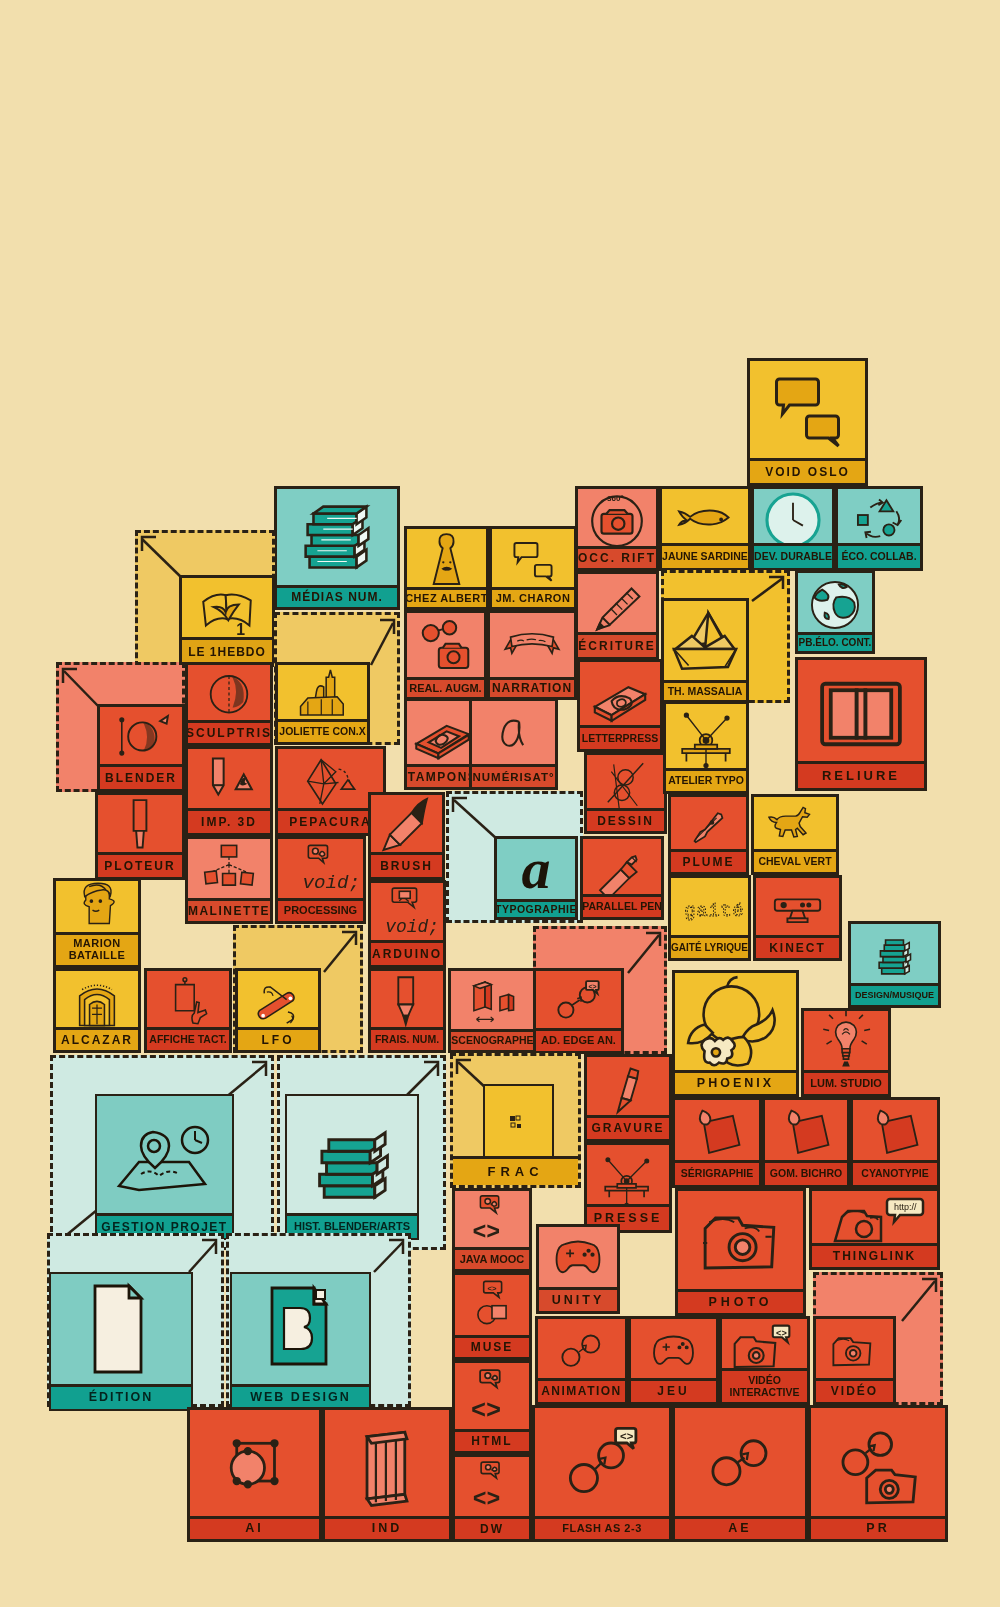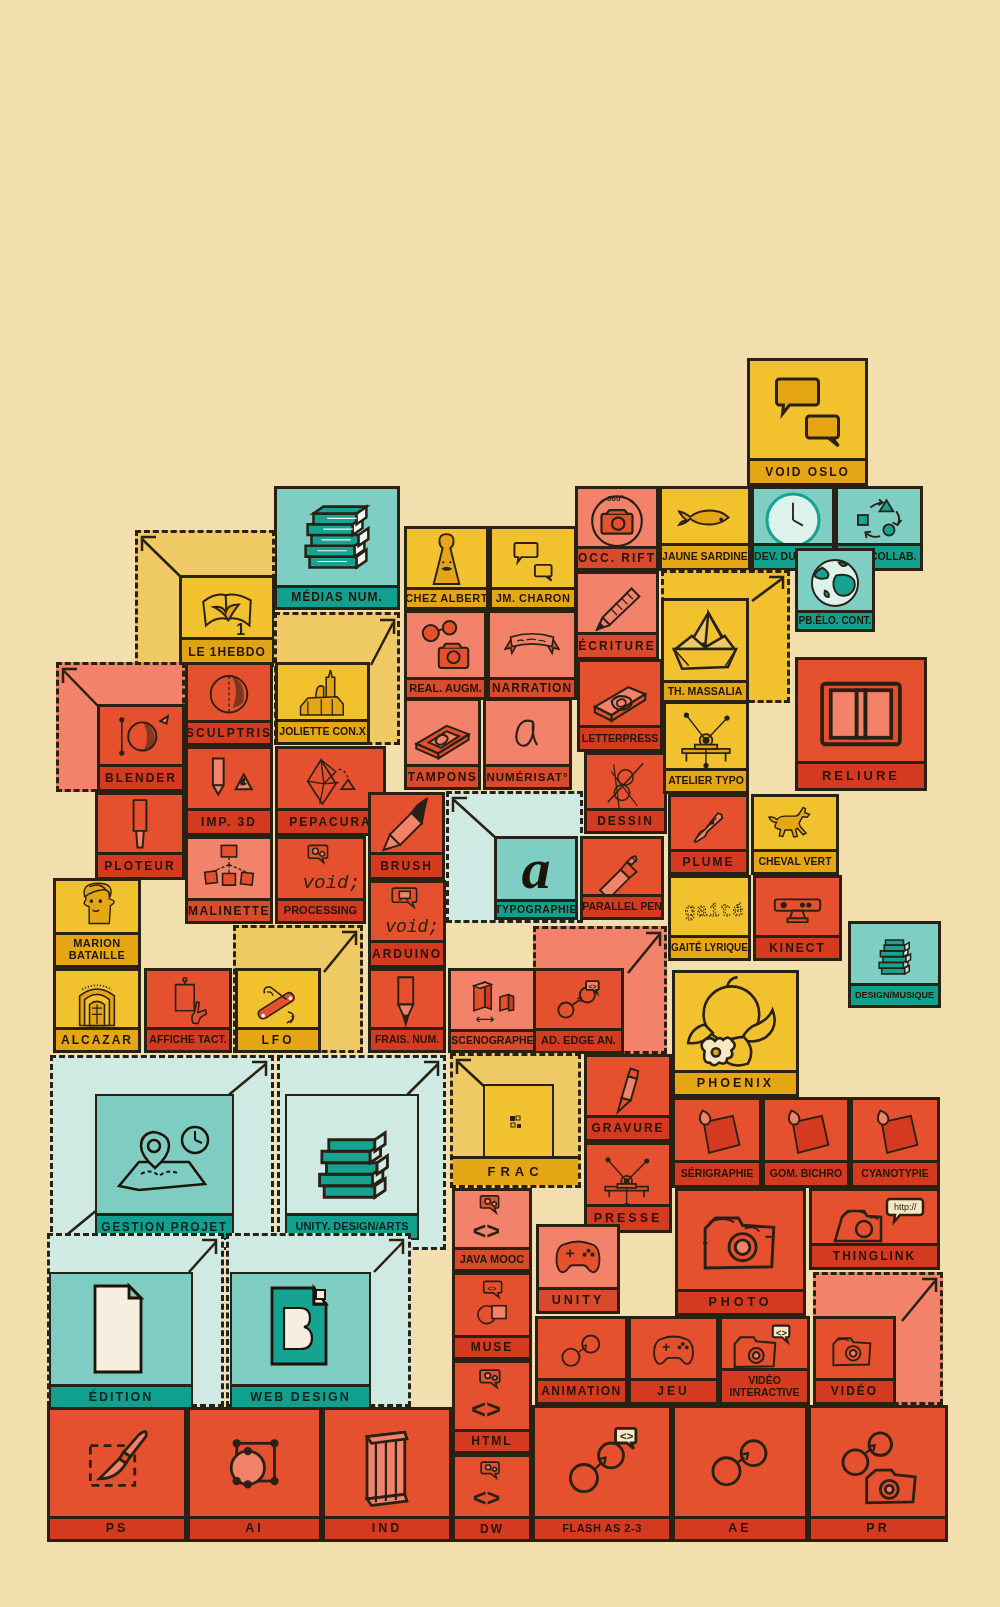--- a/index.html
+++ b/index.html
@@ -147,21 +147,21 @@
         <g stroke="#2a2115" stroke-width="3" fill="#F2826A">
           <path d="M20 84 l8 -18 44 -44 12 12 -46 44 z"></path>
           <path d="M28 66 l12 12" fill="none"></path>
           <path d="M40 52 l10 10 M48 44 l10 10 M56 36 l10 10 M64 28 l10 10" fill="none" stroke-width="2"></path>
           <path d="M20 84 l4 -9 5 5 z" fill="#2a2115"></path>
         </g>
       </svg>
 <div class="lb" style="height:22px;background:#D74A2C;font-size:12px;letter-spacing:2px">ÉCRITURE</div>
     </div>
 
-<div class="t" style="left:795px;top:548px;width:80px;height:84px;background:#7FCEC4">
+<div class="t" style="left:795px;top:570px;width:80px;height:84px;background:#7FCEC4">
 <svg class="ic" width="74" height="64" viewBox="0 0 100 100">
         <g stroke="#2a2115" stroke-width="3" fill="#DDF2EC">
           <circle cx="50" cy="50" r="36"></circle>
           <path d="M30 26 q14 8 8 16 q-14 4 -20 -4 q4 -8 12 -12 z" fill="#16A392"></path>
           <path d="M52 38 q20 -4 28 8 q4 14 -8 22 q-16 6 -22 -6 q-6 -14 2 -24 z" fill="#16A392"></path>
           <path d="M34 62 q8 2 6 10 q-8 0 -6 -10 z" fill="#16A392"></path>
           <path d="M56 18 q8 -2 12 4 q-8 4 -12 -4 z" fill="#16A392"></path>
         </g>
       </svg>
 <div class="lb" style="height:16px;background:#11A090;font-size:10px;letter-spacing:0px">PB.ÉLO. CONT.</div>
@@ -274,21 +274,21 @@
           <path d="M12 62 l44 -26 32 12 -44 28 z"></path>
           <path d="M12 62 l0 7 32 14 0 -7 z"></path>
           <path d="M44 83 l44 -27 0 -7 -44 27 z"></path>
           <path d="M30 60 l26 -16 18 7 -26 17 z" fill="#F2826A"></path>
           <path d="M40 58 q4 -12 14 -8 q8 4 -2 12 q-10 4 -12 -4 z" fill="none"></path>
         </g>
       </svg>
 <div class="lb" style="height:20px;background:#D74A2C;font-size:12px;letter-spacing:1.5px">TAMPONS</div>
     </div>
 
-<div class="t" style="left:483px;top:698px;width:89px;height:92px;background:#F2826A">
+<div class="t" style="left:469px;top:698px;width:89px;height:92px;background:#F2826A">
 <svg class="ic" width="83" height="69" viewBox="0 0 100 100">
         <g stroke="#2a2115" stroke-width="3" fill="none">
           <path d="M58 30 q-16 -6 -22 10 q-6 18 4 24 q10 4 16 -10 q4 -12 2 -24 q-2 22 6 34"></path>
         </g>
       </svg>
 <div class="lb" style="height:20px;background:#D74A2C;font-size:11.5px;letter-spacing:1px">NUMÉRISAT°</div>
     </div>
 
 <div class="t" style="left:584px;top:752px;width:83px;height:82px;background:#E5502E">
 <svg class="ic" width="77" height="59" viewBox="0 0 100 100">
@@ -621,20 +621,32 @@
           <path d="M58 62 q12 12 4 26 q-18 6 -26 -8 q-4 -12 10 -16 q8 -2 12 -2 z"></path>
           <path d="M28 58 q-10 12 -24 10 q2 -14 16 -18 z"></path>
           <path d="M42 13 q2 -8 10 -9" fill="none"></path>
           <path d="M20 76 q-6 -6 0 -11 q6 -4 10 1 q4 -5 8 -1 q5 -5 9 1 q5 5 -1 9 q3 7 -4 8 q-1 7 -8 4 q-5 5 -9 0 q-7 1 -5 -11 z" fill="#F6E9C2"></path>
           <circle cx="31" cy="77" r="4" fill="#E4A614"></circle>
         </g>
       </svg>
 <div class="lb" style="height:21px;background:#E4A614;font-size:12.5px;letter-spacing:3px">PHOENIX</div>
     </div>
 
+<div class="t" style="left:801px;top:1008px;width:90px;height:89px;background:#E5502E">
+<svg class="ic" width="84" height="65" viewBox="0 0 100 100">
+        <g stroke="#2a2115" stroke-width="2.5" fill="#F2826A">
+          <path d="M38 22 q12 -10 24 0 q8 10 0 22 q-6 8 -6 14 l-12 0 q0 -6 -6 -14 q-8 -12 0 -22 z"></path>
+          <path d="M44 58 l12 0 0 6 -12 0 z m1 6 l10 0 0 5 -10 0 z m1 5 l8 0 0 5 -8 0 z" fill="#E5502E"></path>
+          <path d="M48 79 l4 0 2 5 -8 0 z" fill="#2a2115"></path>
+          <path d="M30 12 l-6 -6 M50 8 l0 -8 M70 12 l6 -6 M24 30 l-9 -2 M78 30 l9 -2 M28 46 l-8 5 M74 46 l8 5" fill="none"></path>
+          <path d="M46 30 q4 -6 8 0 m-10 6 q6 -8 12 0" fill="none" stroke-width="1.8"></path>
+        </g>
+      </svg>
+<div class="lb" style="height:21px;background:#D43A20;font-size:11px;letter-spacing:0px">LUM. STUDIO</div>
+    </div>
 
 <div class="t" style="left:672px;top:1097px;width:90px;height:91px;background:#E5502E">
 <svg class="ic" width="84" height="66" viewBox="0 0 100 100">
         <g stroke="#2a2115" stroke-width="2.8" fill="#D43A20">
           <path d="M30 34 l44 -10 10 44 -46 12 z"></path>
           <path d="M28 16 q-8 14 0 20 q10 4 12 -6 q0 -10 -12 -14 z" fill="#F2826A"></path>
         </g>
       </svg>
 <div class="lb" style="height:22px;background:#D43A20;font-size:10.5px;letter-spacing:0px">SÉRIGRAPHIE</div>
     </div>
@@ -742,21 +754,21 @@
             <path d="M30 68 l44 0 0 -10 -44 0 z"></path>
             <path d="M26 58 l42 0 0 -10 -42 0 z"></path>
             <path d="M32 48 l40 0 0 -10 -40 0 z"></path>
             <path d="M72 88 l9 -6 0 -10 -9 6 z" fill="#CFEAE2"></path>
             <path d="M70 78 l9 -6 0 -10 -9 6 z" fill="#CFEAE2"></path>
             <path d="M74 68 l9 -6 0 -10 -9 6 z" fill="#CFEAE2"></path>
             <path d="M68 58 l9 -6 0 -10 -9 6 z" fill="#CFEAE2"></path>
             <path d="M72 48 l9 -6 0 -10 -9 6 z" fill="#CFEAE2"></path>
           </g>
         </svg>
-<div class="lb" style="height:22px;background:#11A090;font-size:11px;letter-spacing:0px;color:#04241d">UNITY. DESIGN/ARTS</div>
+<div class="lb" style="height:22px;background:#11A090;font-size:11px;letter-spacing:0px;color:#04241d">HIST. BLENDER/ARTS</div>
       </div>
     </div>
 
 <div class="t" style="left:452px;top:1188px;width:80px;height:84px;background:#F2826A">
 <svg class="ic" width="74" height="61" viewBox="0 0 100 100">
         <g stroke="#2a2115" stroke-width="2.5" fill="#E5502E">
           <path d="M34 8 h24 a3 3 0 0 1 3 3 v14 a3 3 0 0 1 -3 3 h-4 l3 8 -10 -8 h-13 a3 3 0 0 1 -3 -3 v-14 a3 3 0 0 1 3 -3 z"></path>
           <circle cx="43" cy="17" r="4.5" fill="#F2826A"></circle>
           <path d="M49 22 q4 -8 8 -2 q2 4 -4 5 z" fill="#F2826A"></path>
           <text x="18" y="78" font-size="38" stroke="none" fill="#2a2115" font-weight="bold" font-family="Liberation Mono">&lt;&gt;</text>
@@ -925,31 +937,20 @@
         <g stroke="#2a2115" stroke-width="2.5" fill="#E5502E">
           <path d="M36 8 h22 a3 3 0 0 1 3 3 v12 a3 3 0 0 1 -3 3 h-3 l2 7 -9 -7 h-12 a3 3 0 0 1 -3 -3 v-12 a3 3 0 0 1 3 -3 z"></path>
           <circle cx="44" cy="16" r="4" fill="#F2826A"></circle>
           <path d="M50 20 q4 -7 7 -2 q2 4 -4 4 z" fill="#F2826A"></path>
           <text x="20" y="76" font-size="36" stroke="none" fill="#2a2115" font-weight="bold" font-family="Liberation Mono">&lt;&gt;</text>
         </g>
       </svg>
 <div class="lb" style="height:20px;background:#D43A20;font-size:12px;letter-spacing:2px">DW</div>
     </div>
 
-<div class="t" style="left:47px;top:1407px;width:140px;height:135px;background:#E5502E">
-<svg class="ic" width="134" height="111" viewBox="0 0 100 100">
-        <g stroke="#2a2115" stroke-width="2.5" fill="#E5502E">
-          <rect x="26" y="32" width="40" height="36" stroke-dasharray="7 5"></rect>
-          <path d="M70 22 q8 -6 6 2 l-14 18 -6 -4 z" fill="#F2826A"></path>
-          <path d="M56 38 l6 4 -4 6 -6 -4 z" fill="#E5502E"></path>
-          <path d="M52 44 l6 4 q-8 14 -24 14 q8 -8 18 -18 z" fill="#F2826A"></path>
-        </g>
-      </svg>
-<div class="lb" style="height:20px;background:#D43A20;font-size:12.5px;letter-spacing:3px">PS</div>
-    </div>
 
 <div class="t" style="left:187px;top:1407px;width:135px;height:135px;background:#E5502E">
 <svg class="ic" width="129" height="111" viewBox="0 0 100 100">
         <g stroke="#2a2115" stroke-width="2.5" fill="#E5502E">
           <rect x="34" y="30" width="34" height="34"></rect>
           <circle cx="44" cy="52" r="15" fill="#F2826A"></circle>
           <circle cx="34" cy="30" r="2.5" fill="#2a2115"></circle>
           <circle cx="68" cy="30" r="2.5" fill="#2a2115"></circle>
           <circle cx="68" cy="64" r="2.5" fill="#2a2115"></circle>
           <circle cx="34" cy="64" r="2.5" fill="#2a2115"></circle>

